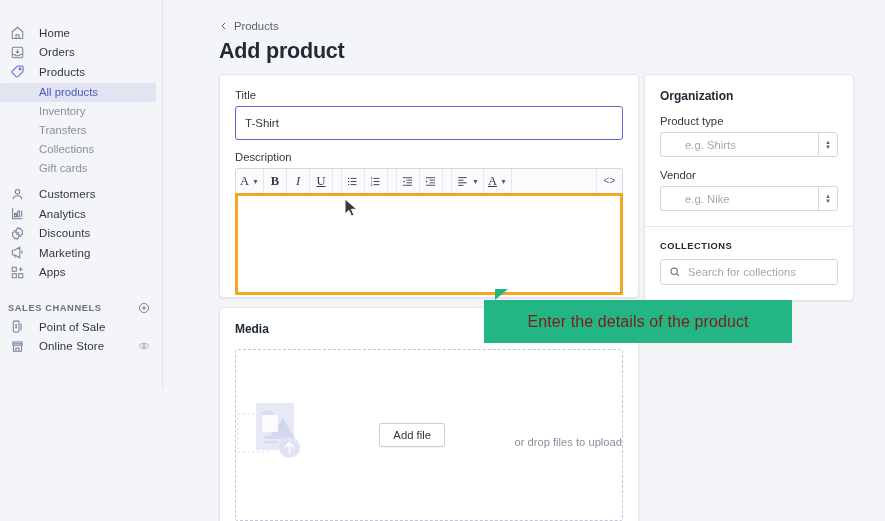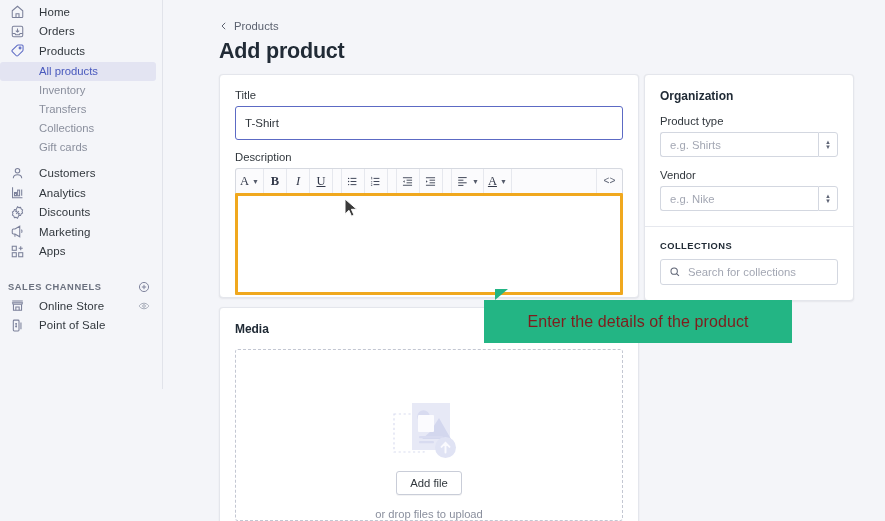--- a/index.html
+++ b/index.html
@@ -12,21 +12,21 @@
     -webkit-font-smoothing: antialiased;
   }
 
   #app { position: relative; width: 885px; height: 521px; display: flex; }
 
   
   #sidebar {
     width: 163px; height: 389px;
     background: #F4F5F9;
     border-right: 1px solid #E1E3EA;
-    padding-top: 2px;
+    padding-top: 23px;
     flex: 0 0 163px;
     position: relative;
   }
   .nav-row {
     display: flex; align-items: center;
     height: 19.5px;
     padding-left: 8px;
     cursor: pointer;
     position: relative;
   }
@@ -184,22 +184,22 @@
     font-size: 12px;
     font-weight: bold;
     color: #212B36;
     letter-spacing: -0.05px;
   }
   .dropzone {
     margin-top: 13px;
     height: 172px;
     border: 1px dashed #C3C7D2;
     border-radius: 3px;
-    display: flex; flex-direction: column;
-    align-items: center; justify-content: flex-end;
+    display: flex; flex-direction: row;
+    align-items: center; justify-content: space-between;
     cursor: pointer;
   }
   .dz-illus { width: 74px; height: 66px; margin-bottom: 5px; }
   .btn-light {
     background: #fff;
     border: 1px solid #C9CDD8;
     border-radius: 3px;
     font-size: 11.3px;
     color: #31373D;
     padding: 5px 13px;
@@ -227,21 +227,21 @@
   .org-flabel { font-size: 11.3px; color: #31373D; margin-bottom: 5px; }
   .select-wrap { display: flex; height: 25px; margin-bottom: 12px; }
   .select-wrap.last { margin-bottom: 0; }
   .select-box {
     flex: 1 1 auto;
     border: 1px solid #D3D7E0;
     border-right: none;
     border-radius: 3px 0 0 3px;
     background: #fff;
     display: flex; align-items: center;
-    padding: 0 9px;
+    padding: 0 24px;
     font-size: 11.3px;
     color: #A3A7B3;
     cursor: text;
   }
   .select-stepper {
     width: 20px;
     border: 1px solid #D3D7E0;
     border-radius: 0 3px 3px 0;
     background: #fff;
     display: flex; flex-direction: column;
@@ -415,44 +415,44 @@
         <svg width="12" height="12" viewBox="0 0 20 20" fill="none" stroke="currentColor" stroke-width="1.6">
           <circle cx="10" cy="10" r="7.6"></circle>
           <path d="M10 6.4v7.2M6.4 10h7.2"></path>
         </svg>
       </span>
     </div>
 
     <div class="nav-row">
       <span class="nav-ico">
         <svg width="15" height="15" viewBox="0 0 20 20" fill="none" stroke="currentColor" stroke-width="1.4">
+          <rect x="4.4" y="2.8" width="7.6" height="14.4" rx="1.2"></rect>
+          <path d="M14.6 6v9"></path>
+          <path d="M8.2 6.6v6.2M6.9 7.6h2.4M6.9 11.3h2.4"></path>
+        </svg>
+      </span>
+      <span class="nav-label">Point of Sale</span>
+    </div>
+
+    <div class="nav-row">
+      <span class="nav-ico">
+        <svg width="15" height="15" viewBox="0 0 20 20" fill="none" stroke="currentColor" stroke-width="1.4">
           <path d="M3 4h14"></path>
           <path d="M3.4 6.2h13.2l-.7 2.2H4.1z"></path>
           <path d="M4.6 8.6v7.6h10.8V8.6"></path>
           <path d="M7.8 16.2v-4.3h4.4v4.3"></path>
         </svg>
       </span>
       <span class="nav-label">Online Store</span>
       <span class="sc-eye">
         <svg width="12" height="12" viewBox="0 0 20 20" fill="none" stroke="currentColor" stroke-width="1.4">
           <path d="M1.8 10S4.9 5.3 10 5.3 18.2 10 18.2 10 15.1 14.7 10 14.7 1.8 10 1.8 10z"></path>
           <circle cx="10" cy="10" r="2.2"></circle>
         </svg>
       </span>
-    </div>
-
-    <div class="nav-row">
-      <span class="nav-ico">
-        <svg width="15" height="15" viewBox="0 0 20 20" fill="none" stroke="currentColor" stroke-width="1.4">
-          <rect x="4.4" y="2.8" width="7.6" height="14.4" rx="1.2"></rect>
-          <path d="M14.6 6v9"></path>
-          <path d="M8.2 6.6v6.2M6.9 7.6h2.4M6.9 11.3h2.4"></path>
-        </svg>
-      </span>
-      <span class="nav-label">Point of Sale</span>
     </div>
   </div>
 
   <div id="main">
     <div id="content">
 
       <div class="breadcrumb">
         <span class="chev">
           <svg width="10" height="10" viewBox="0 0 20 20" fill="none" stroke="currentColor" stroke-width="2">
             <path d="M12.4 3.6L6 10l6.4 6.4"></path>

